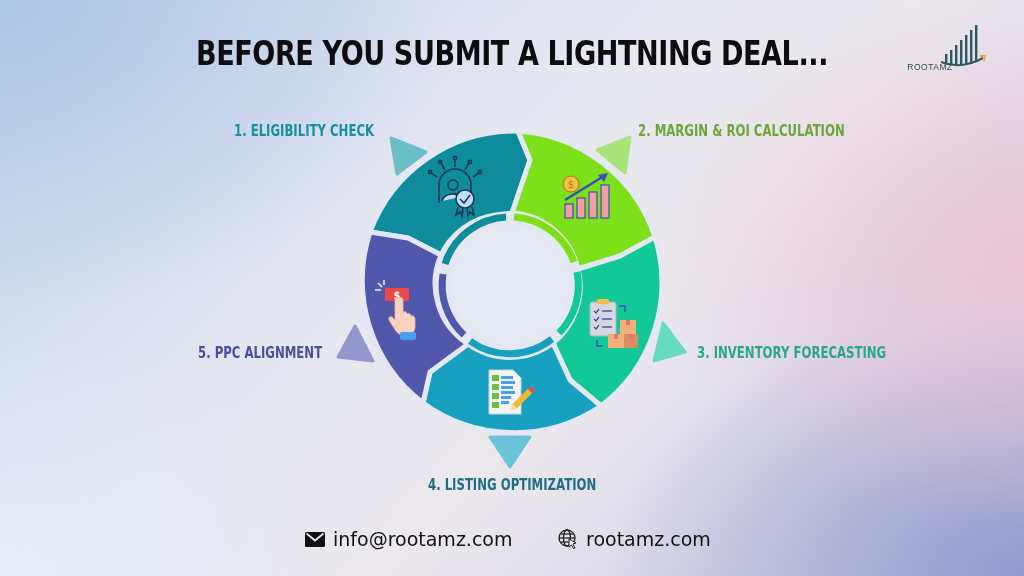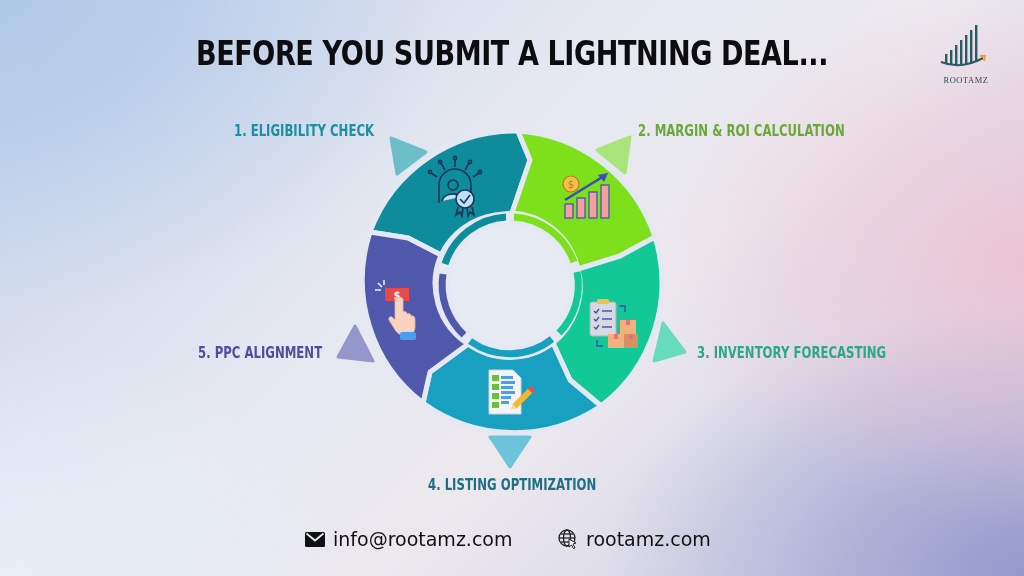--- a/index.html
+++ b/index.html
@@ -14,22 +14,22 @@
       linear-gradient(135deg, #c4d3ea 0%, #e6e8f1 40%, #ece8ee 60%, #c6c9e3 100%);
   }
   .title {
     position:absolute; left:0; top:34px; width:1024px; text-align:center;
     font-family:"DejaVu Sans", sans-serif; font-weight:bold;
     font-size:33px; letter-spacing:-0.5px; color:#0d0d10;
     transform: scaleX(0.82); transform-origin: 512px 0;
   }
   .logo { position:absolute; left:936px; top:20px; width:60px; height:56px; }
   .logo-text {
-    position:absolute; left:930px; top:62px; width:72px; text-align:center;
-    font-family:Liberation Serif, serif; font-size:8.5px; color:#2b4f56; letter-spacing:0.5px;margin-top:13px;
+    position:absolute; left:894px; top:62px; width:72px; text-align:center;
+    font-family:Liberation Sans, sans-serif; font-size:8.5px; color:#2b4f56; letter-spacing:0.5px;
   }
   .label {
     position:absolute; font-family:"DejaVu Sans", sans-serif; font-weight:bold;
     font-size:15px; white-space:nowrap; transform: scaleX(0.78); transform-origin: 0 0;
   }
   .diagram { position:absolute; left:0; top:0; width:1024px; height:576px; }
   .footer {
     position:absolute; top:528px; left:0; width:1024px; height:30px;
   }
   .contact {

